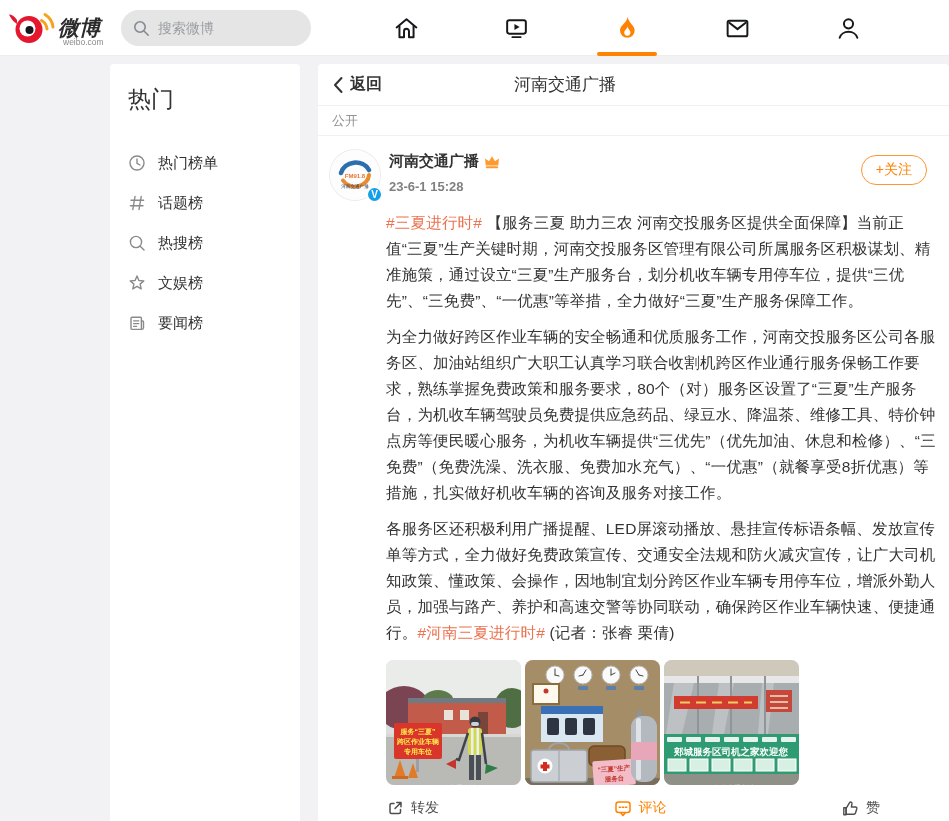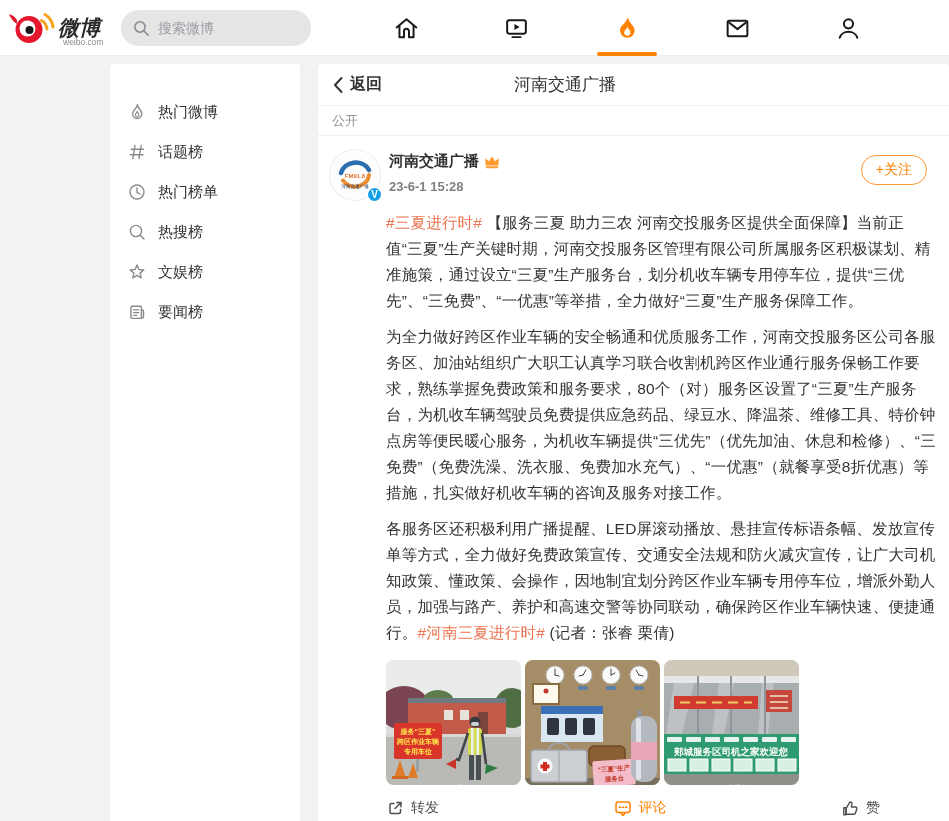--- a/index.html
+++ b/index.html
@@ -165,49 +165,41 @@
     <div class="navitem">
       <svg width="27" height="27" viewBox="0 0 26 26">
         <circle cx="13" cy="8.5" r="4.4" fill="none" stroke="#17181a" stroke-width="1.9"></circle>
         <path d="M4.5 22 a8.7 7.4 0 0 1 17 0" fill="none" stroke="#17181a" stroke-width="1.9" stroke-linecap="round"></path>
       </svg>
     </div>
   </nav>
 </header>
 
 <aside class="sidebar">
+  <div class="sidebar-title">热门</div>
   <div class="sidebar-list">
 
-    <div class="side-item">
-      <span class="side-ico">
-        <svg viewBox="0 0 18 18" width="18" height="18">
-          <path d="M9.3 1.8 C9.3 5.6 4.6 6.9 4.6 10.7 a4.6 4.6 0 0 0 9.2 0 C13.8 7.5 10.5 6.4 9.3 1.8 Z" fill="none" stroke="#8a8a8a" stroke-width="1.4" stroke-linejoin="round"></path>
-          <path d="M9.1 8.2 C9.1 10 7.4 10.4 7.4 12 a1.8 1.8 0 0 0 3.6 0 C11 10.6 9.7 9.9 9.1 8.2 Z" fill="none" stroke="#8a8a8a" stroke-width="1.1" stroke-linejoin="round"></path>
-        </svg>
-      </span>
-      <span>热门微博</span>
-    </div>
-
-    <div class="side-item">
-      <span class="side-ico">
-        <svg viewBox="0 0 18 18" width="18" height="18">
-          <path d="M7 2.5 L4.8 15.5 M13.2 2.5 L11 15.5 M3 6.3 H15.6 M2.4 11.7 H15" fill="none" stroke="#8a8a8a" stroke-width="1.4" stroke-linecap="round"></path>
-        </svg>
-      </span>
-      <span>话题榜</span>
-    </div>
 
     <div class="side-item">
       <span class="side-ico">
         <svg viewBox="0 0 18 18" width="18" height="18">
           <circle cx="9" cy="9" r="7" fill="none" stroke="#8a8a8a" stroke-width="1.4"></circle>
           <path d="M9 5 V9.3 L12 11" fill="none" stroke="#8a8a8a" stroke-width="1.4" stroke-linecap="round" stroke-linejoin="round"></path>
         </svg>
       </span>
       <span>热门榜单</span>
+    </div>
+
+    <div class="side-item">
+      <span class="side-ico">
+        <svg viewBox="0 0 18 18" width="18" height="18">
+          <path d="M7 2.5 L4.8 15.5 M13.2 2.5 L11 15.5 M3 6.3 H15.6 M2.4 11.7 H15" fill="none" stroke="#8a8a8a" stroke-width="1.4" stroke-linecap="round"></path>
+        </svg>
+      </span>
+      <span>话题榜</span>
     </div>
 
     <div class="side-item">
       <span class="side-ico">
         <svg viewBox="0 0 18 18" width="18" height="18">
           <circle cx="8" cy="8" r="5.6" fill="none" stroke="#8a8a8a" stroke-width="1.4"></circle>
           <line x1="12.2" y1="12.2" x2="16" y2="16" stroke="#8a8a8a" stroke-width="1.4" stroke-linecap="round"></line>
         </svg>
       </span>
       <span>热搜榜</span>

